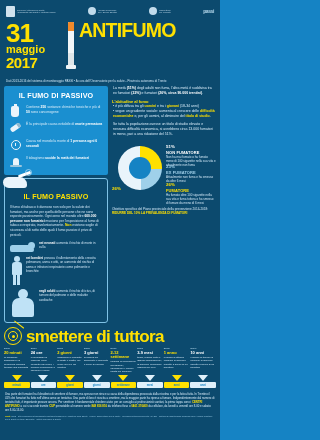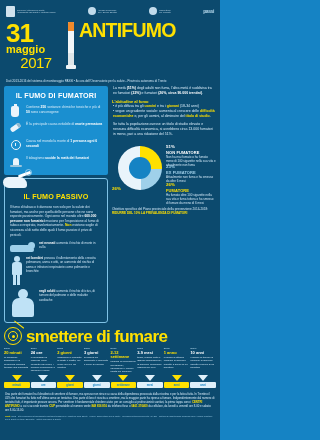--- a/index.html
+++ b/index.html
@@ -21,22 +21,22 @@
   .logo-txt { font-size:1.9px; line-height:1.25; color:#cfe6f5; letter-spacing:.1px;
               white-space:nowrap; }
   .logo-wave { font-size:5px; color:#bfe0f3; letter-spacing:-.4px; font-weight:bold; }
 
   
   .header { display:flex; padding:0 6px; align-items:flex-start; height:58px; }
   .dateblock { width:60px; flex:0 0 60px; text-align:left; padding-top:2px; }
   .d-31 { font-size:26px; font-weight:bold; color:#ffe000; line-height:.85;
           letter-spacing:-1px; }
   .d-mese { font-size:11px; font-weight:bold; color:#ffe000; line-height:1; }
-  .d-anno { font-size:15px; font-weight:normal; color:#ffe000; line-height:1;
-            letter-spacing:-.5px;text-align:center; }
+  .d-anno { font-size:15px; font-weight:bold; color:#ffe000; line-height:1;
+            letter-spacing:-.5px; }
   .cig { width:10px; flex:0 0 10px; position:relative; margin:2px 3px 0 0; }
   .cig-body { position:absolute; top:0; left:2px; width:6px; height:44px;
               background:#f2f6f8; border-radius:1px; }
   .cig-tip { position:absolute; top:0; left:2px; width:6px; height:9px;
              background:#f08a2b; border-radius:1px 1px 0 0; }
   .cig-filter { position:absolute; top:31px; left:2px; width:6px; height:13px;
                 background:#dfe6e9; }
   .cig-base { position:absolute; top:43px; left:0px; width:10px; height:4px;
               background:#eef3f6; border-radius:1px; }
   .titleblock { flex:1; padding-top:1px; }
@@ -239,21 +239,21 @@
     <div class="titleblock">
       <div class="t3">ANTIFUMO</div>
     </div>
   </div>
   <div class="subline">Dati 2013-2016 del sistema di monitoraggio PASSI • A cura dell'Osservatorio per la salute - Provincia autonoma di Trento</div>
 
   <div class="cols">
 
     <div class="colL">
       <div class="panel">
-        <div class="boxhead white">IL FUMO DI FUMATORI</div>
+        <div class="boxhead white">IL FUMO DI PASSIVO</div>
 
         <div class="fact">
           <div class="ic">
               <div class="ic-bottle"></div>
             </div>
           <div class="tx"><span>Contiene </span><b>250</b><span> sostanze chimiche tossiche e più di </span><b>50</b><span> sono cancerogene</span></div>
         </div>
 
         <div class="fact">
           <div class="ic">
@@ -352,21 +352,21 @@
   </div>
 
   <div class="quit">
     <div class="quithead">
       <div class="target">
         <div class="r1"></div>
           <div class="r2"></div>
           <div class="r3"></div>
           <div class="arrow"></div>
       </div>
-      <div class="quittitle">smettere di fumare</div>
+      <div class="quittitle">smettere di tuttora</div>
     </div>
 
     <div class="timeline">
       <div class="tstep y">
         <div class="dopo">Dopo</div>
         <div class="when">20 minuti</div>
         <div class="what">la pressione sanguigna e la frequenza cardiaca tornano alla normalità</div>
       </div>
       <div class="tstep w">
         <div class="dopo">Dopo</div>

